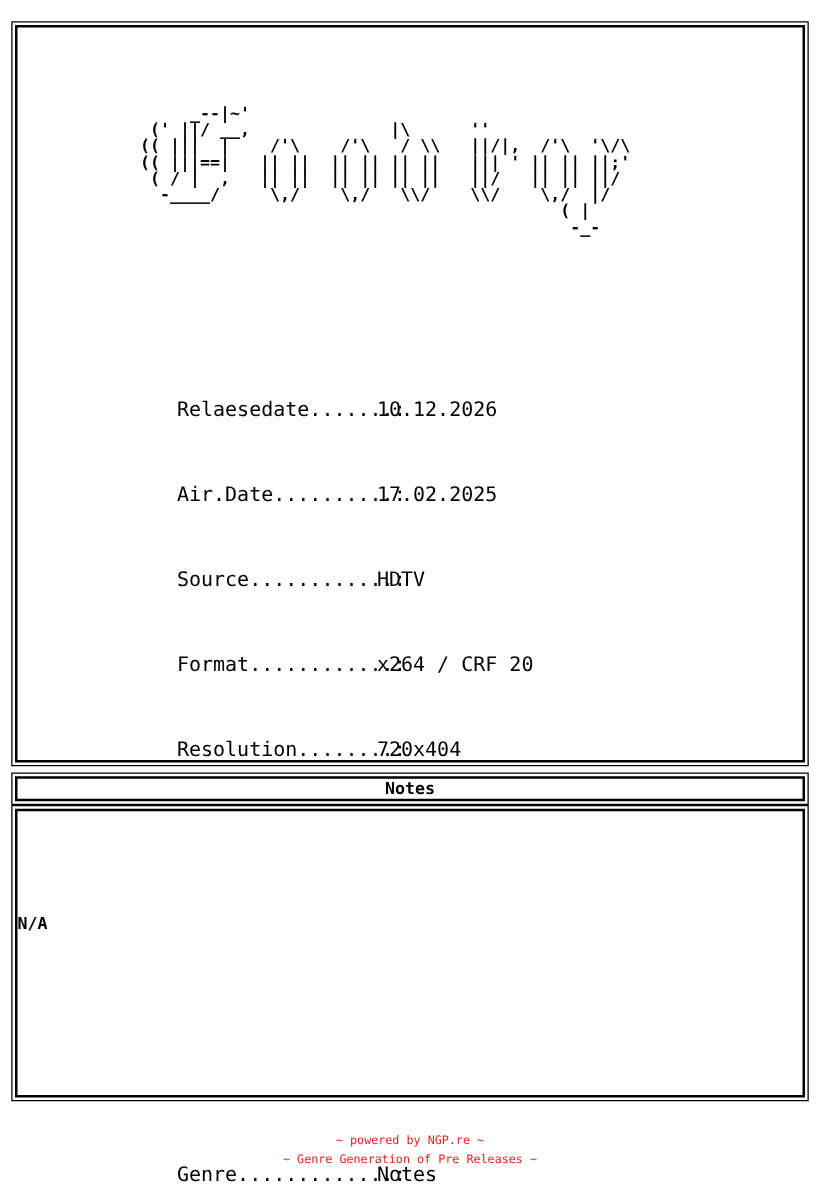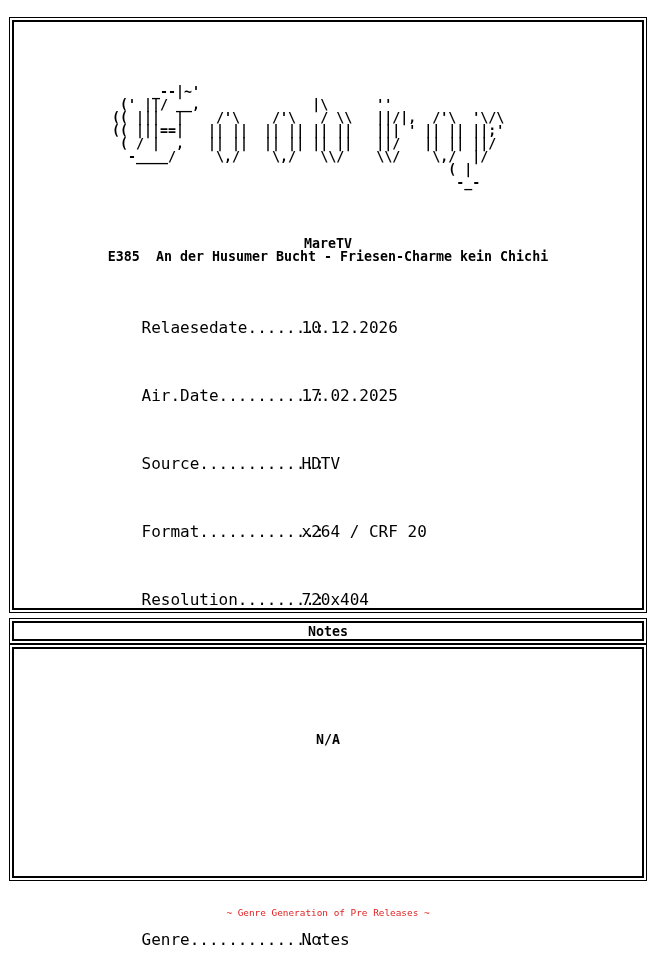--- a/index.html
+++ b/index.html
@@ -71,21 +71,21 @@
     align-items:center;
     justify-content:center;
   }
   .notes-content-inner{
     text-align:center;
   }
   .notes-na{
     position:absolute;
     left:0; top:84px;
     width:100%;
-    text-align:center;
+    text-align:left;
   }
   .footer{
     position:absolute;
     left:0; top:905px;
     width:100%;
     text-align:center;
     font-family:"DejaVu Sans Mono","Liberation Mono",monospace;
     font-weight:400;
     font-size:9.4px;
     line-height:15px;
@@ -100,24 +100,20 @@
 
     <pre class="ascii-art">      _--|~'
   (' ||/ __,              |\      ''
  (( |||  |    /'\    /'\   / \\   ||/|,  /'\  '\/\
  (( |||==|   || ||  || || || ||   ||| ' || || ||;'
   ( / |  ,   || ||  || || || ||   ||/   || || ||/
    -____/     \,/    \,/   \\/    \\/    \,/  |/
                                            ( |
                                             -_-</pre>
 
-    <div class="title-block">
-      <div class="mono title-line">MareTV</div>
-      <div class="mono title-line">E385  An der Husumer Bucht - Friesen-Charme kein Chichi</div>
-    </div>
 
     <div class="details-block">
   <div class="detail-row">
     <span class="detail-label">Relaesedate.......:</span><span class="detail-value">10.12.2026</span>
   </div>
 
   <div class="detail-row">
     <span class="detail-label">Air.Date..........:</span><span class="detail-value">17.02.2025</span>
   </div>
 
@@ -164,14 +160,15 @@
   </div>
 </div>
 
 <div class="dbox" style="top:644px;height:237px;">
   <div class="dbox-inner notes-content-inner">
     <div class="mono notes-na">N/A</div>
   </div>
 </div>
 
 <div class="footer" style="color: rgb(227, 34, 34);">
+  <div>~ powered by NGP.re ~</div>
   <div>~ Genre Generation of Pre Releases ~</div>
 </div>
 
 </body></html>

